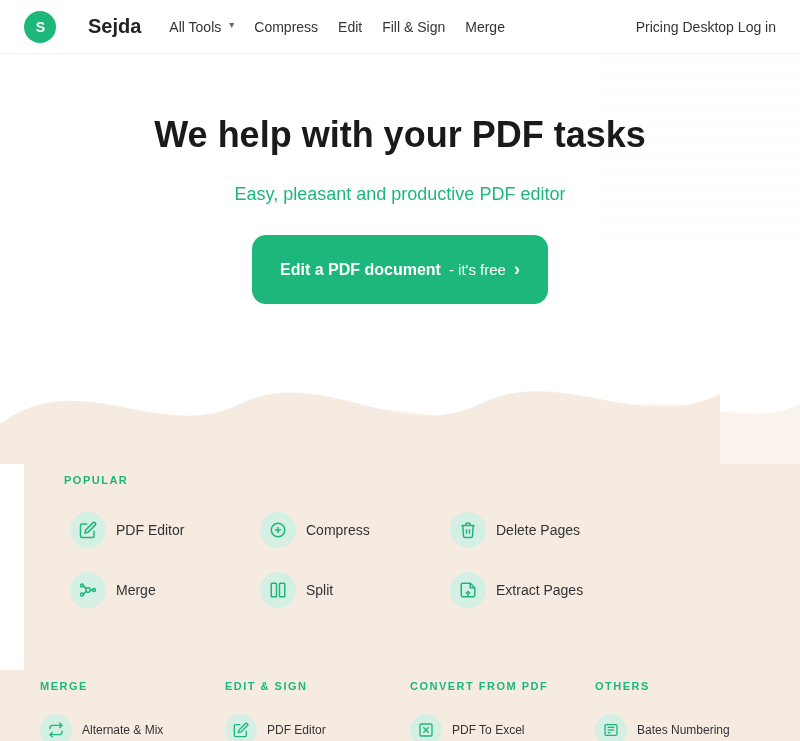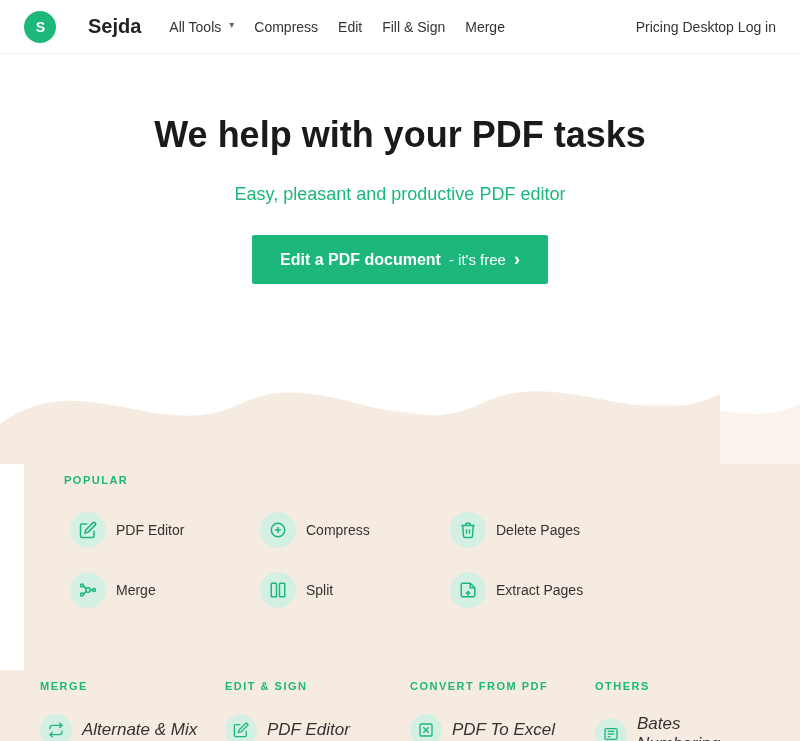--- a/index.html
+++ b/index.html
@@ -47,21 +47,21 @@
       font-size: 36px; font-weight: 800; color: #1a1a1a;
       margin-bottom: 28px; position: relative; z-index: 1;
     }
     .hero h2 {
       font-size: 18px; font-weight: 400; color: #1db77c;
       margin-bottom: 30px; position: relative; z-index: 1;
     }
     .hero-cta {
       display: inline-flex; align-items: center; gap: 8px;
       background: #1db77c; color: white;
-      padding: 14px 28px; border-radius: 2px;
+      padding: 24px 28px; border-radius: 14px;
       font-size: 16px; font-weight: 600; text-decoration: none;
       cursor: pointer; border: none; position: relative; z-index: 1;
     }
     .hero-cta span.free { font-weight: 400; font-size: 15px; }
     .hero-cta .arrow { font-size: 18px; }
     .hero-sub {
       margin-top: 14px; font-size: 13px; color: #666;
       position: relative; z-index: 1;
     }
     .hero-sub .chevron-down { font-size: 11px; }
@@ -124,21 +124,21 @@
     .sub-tool-item {
       display: flex; align-items: center; gap: 10px;
       padding: 6px 0; cursor: pointer;
     }
     .sub-tool-icon {
       width: 32px; height: 32px; border-radius: 50%;
       background: #d4f0e4; display: flex; align-items: center; justify-content: center;
       flex-shrink: 0;
     }
     .sub-tool-icon svg { width: 16px; height: 16px; }
-    .sub-tool-name { font-size: 17px; color: #333; font-weight: 500; font-style: italic; }
+    .sub-tool-name { font-size: 12px; color: #333; font-weight: 500; }
   </style>
 </head>
 <body>
 
 <nav>
   <div class="nav-left">
     <a class="logo" href="#">
       <div class="logo-icon">S</div>
       <span class="logo-text">Sejda</span>
     </a>

